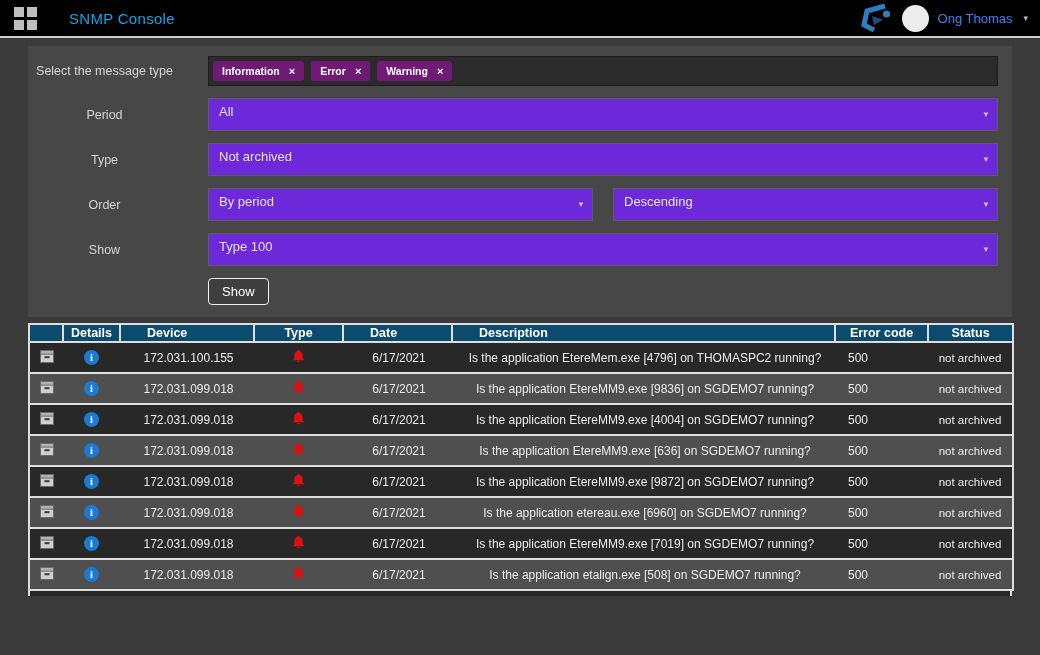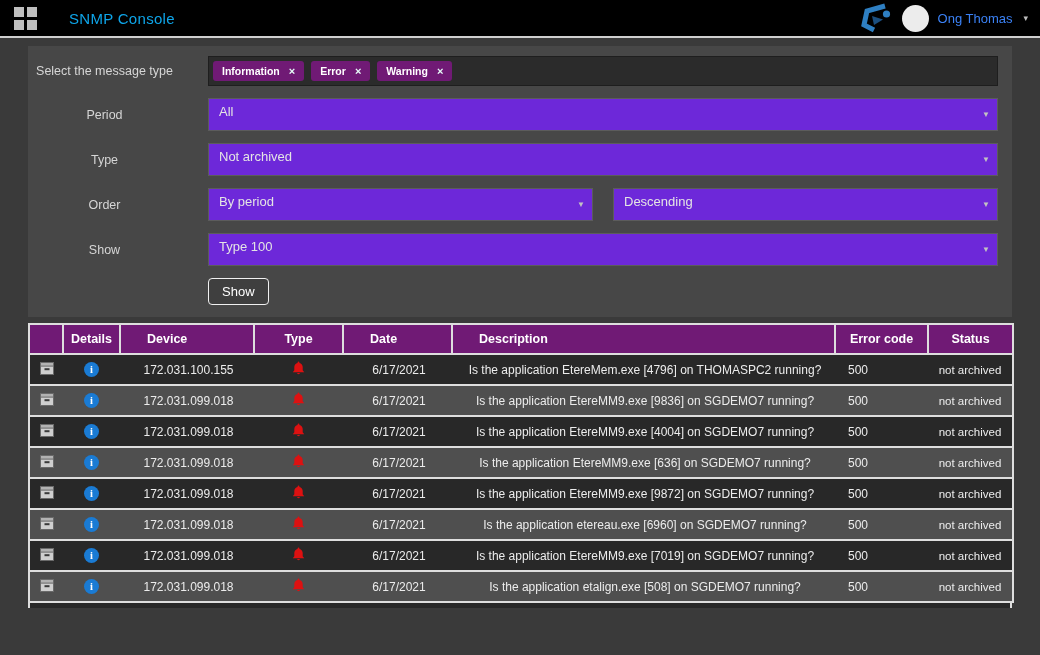--- a/index.html
+++ b/index.html
@@ -78,21 +78,21 @@
 
   .show-btn {
     background: #3f3f3f; border: 1px solid #f0f0f0; border-radius: 4px;
     color: #fff; font-size: 13px; padding: 5px 13px; cursor: pointer;
     font-family: "Liberation Sans", sans-serif;
   }
 
   
   .table-wrap { margin: 6px 28px 0 28px; }
   table { width: 984px; table-layout: fixed; border-collapse: collapse; border: 2px solid #dedede; }
-  thead tr { background: #701a75; height: 30px; }
+  thead tr { background: #0c4a6e; height: 18px; }
   thead th {
     font-size: 12.5px; font-weight: bold; color: #fff;
     border-right: 2px solid #dedede; border-bottom: 2px solid #dedede;
     padding: 0 6px; text-align: center;
   }
   thead th.al { text-align: left; padding-left: 26px; }
   thead th:last-child { border-right: none; }
   tbody tr { height: 31px; border-bottom: 2px solid #dedede; }
   tbody tr.odd  { background: #282828; }
   tbody tr.even { background: #4f4f4f; }

